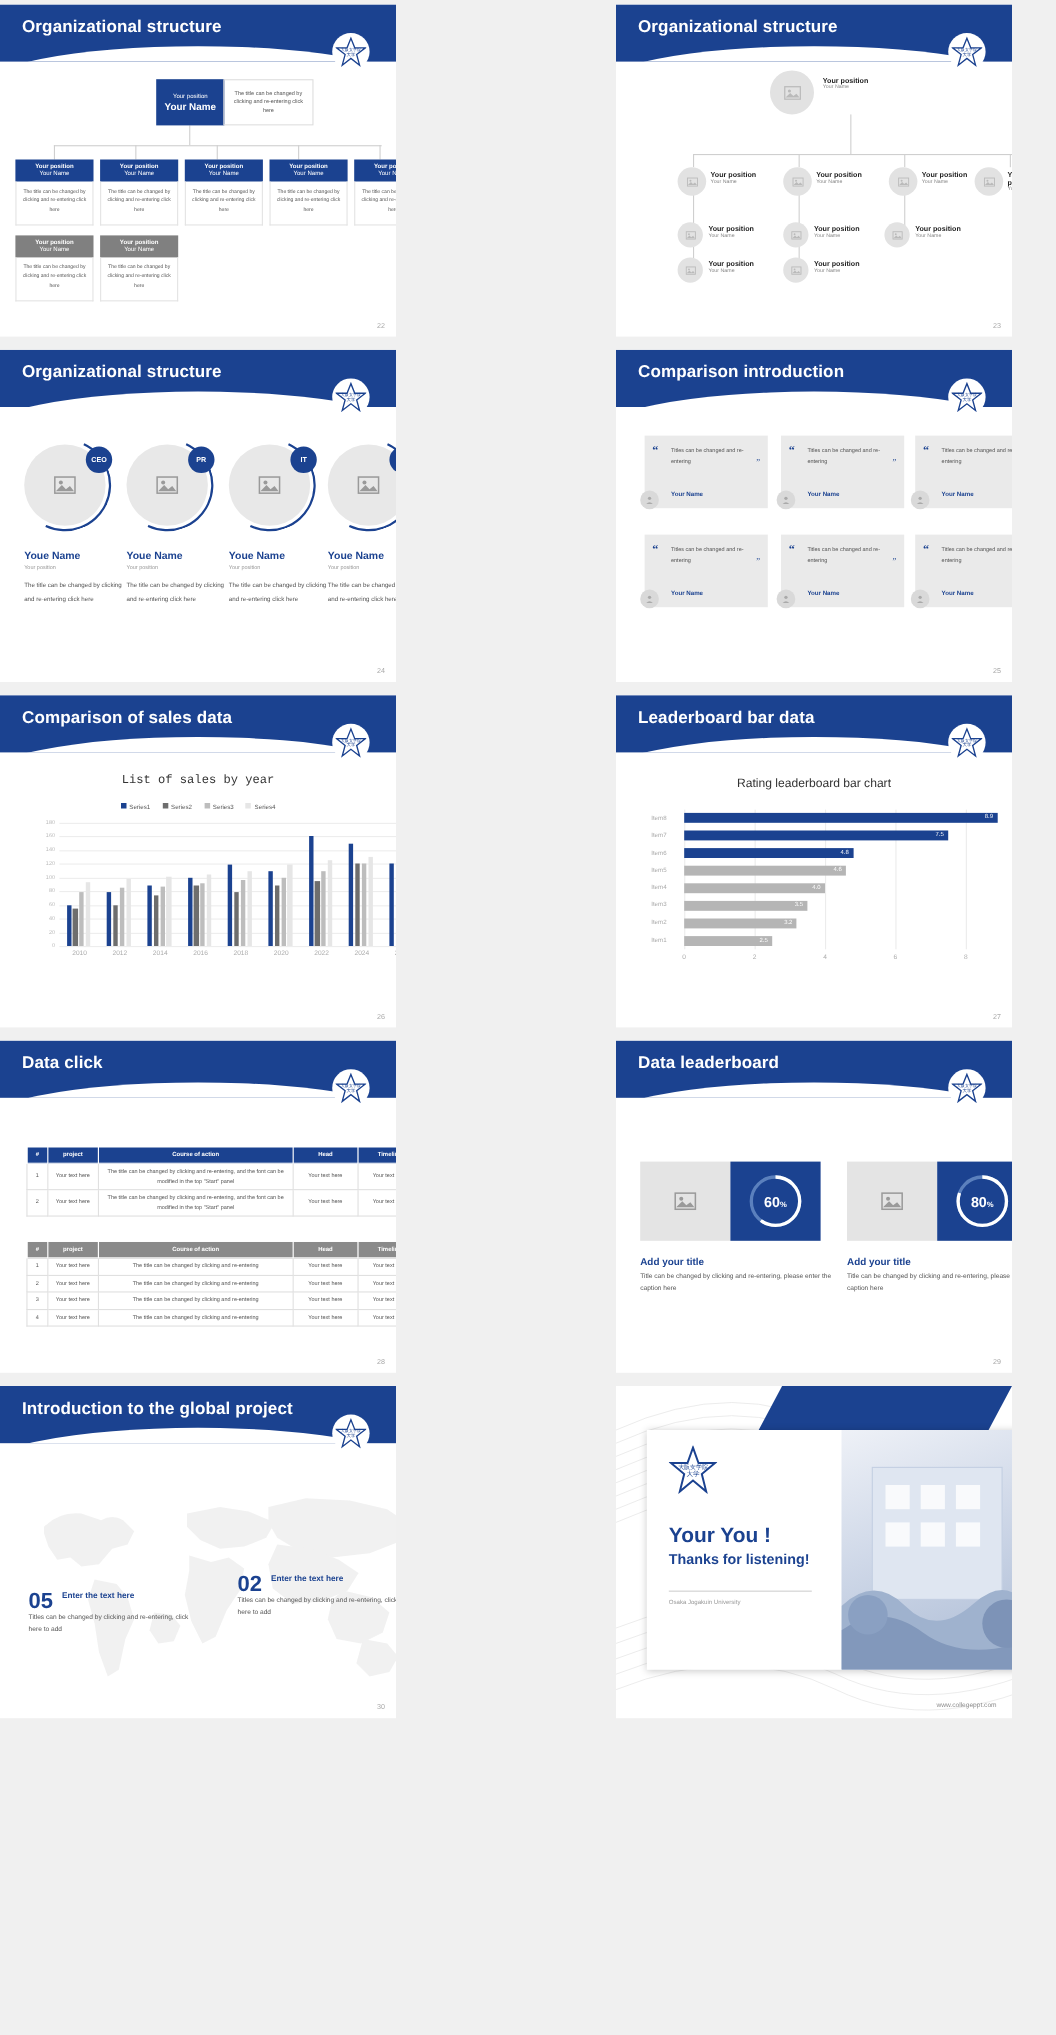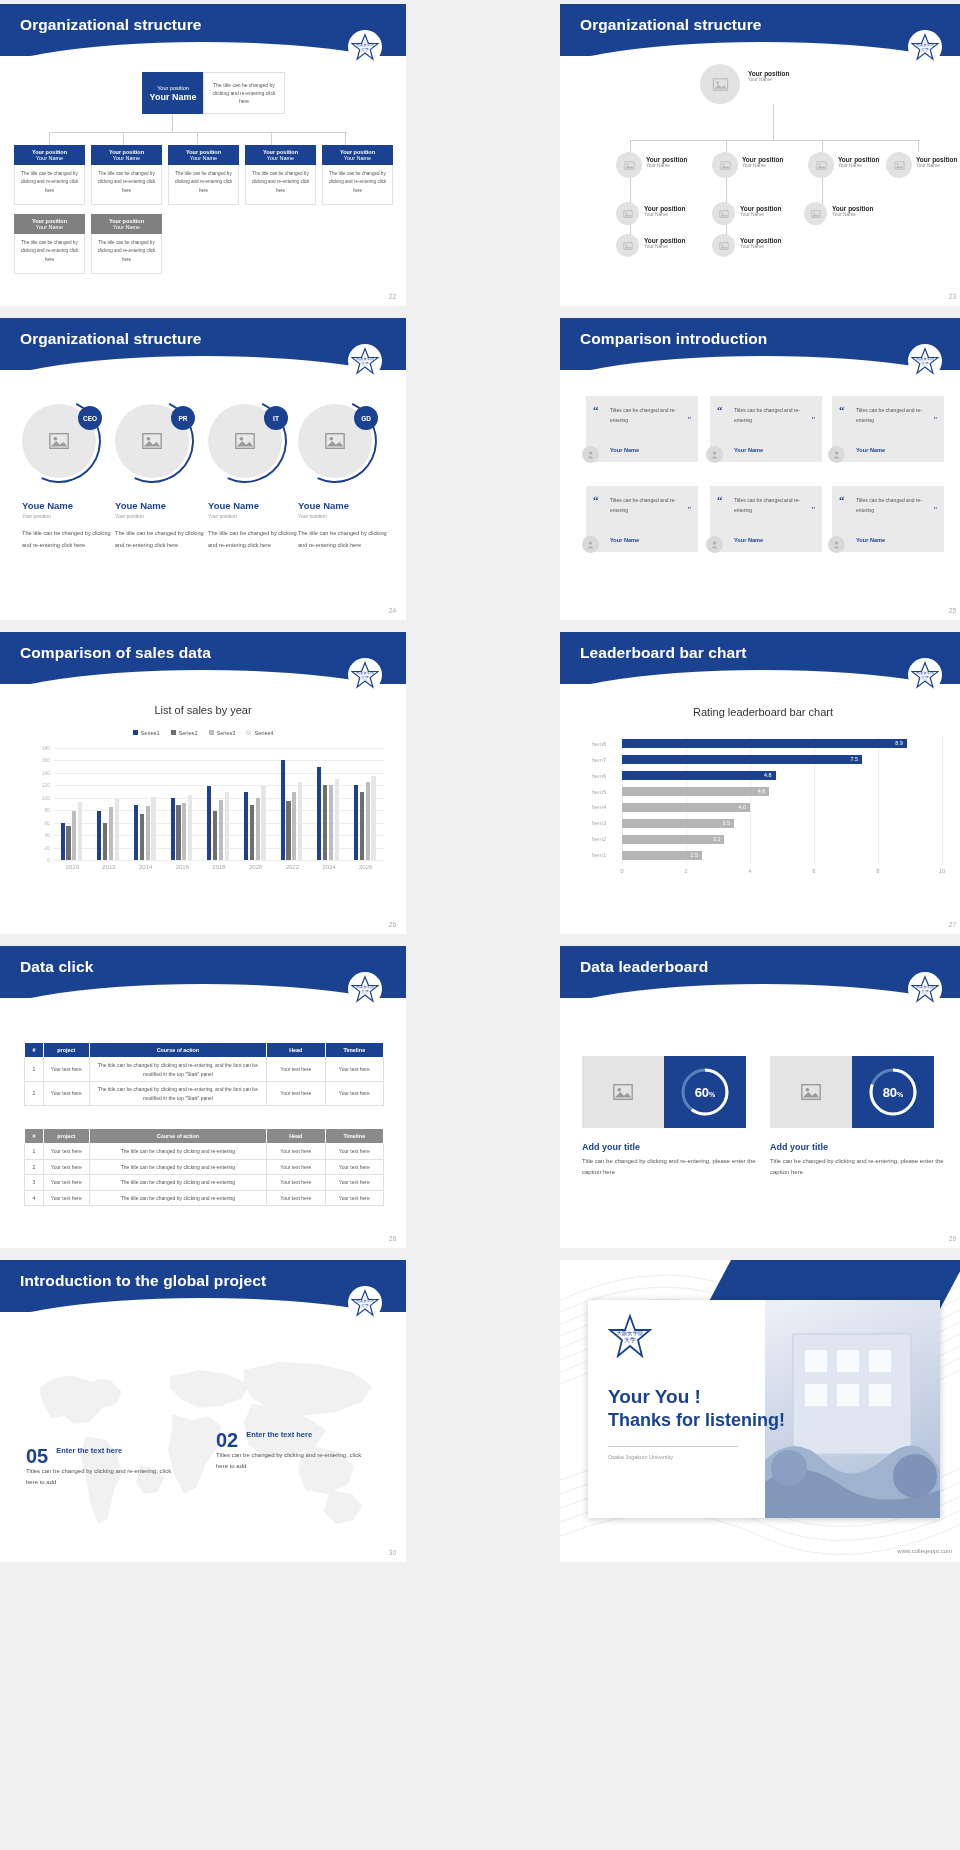--- a/index.html
+++ b/index.html
@@ -13,21 +13,21 @@
     display:grid;
     grid-template-columns: 410px 410px;
     grid-template-rows: repeat(5, 300px);
     column-gap:0px; row-gap:14px;
     padding:4px 0 0 0;
     justify-content: space-between;
     padding-left:0px; padding-right:0px;
   }
   .slide {
     position:relative;
-    width:406px; height:302px;
+    width:360px; height:302px;
     background:#ffffff;
     overflow:hidden;
   }
   .slide.right { margin-left:10px; }
   
   .hdr {
     position:absolute; left:0; top:0; width:100%; height:52px;
     background:#1b4290;
     overflow:hidden;
   }
@@ -147,21 +147,21 @@
   .numblk .n { font-size:20px; font-weight:bold; color:#1b4290; float:left; margin-right:8px; line-height:1;}
   .numblk .t { font-size:7.5px; font-weight:bold; color:#1b4290; }
   .numblk .d { font-size:6px; color:#555; line-height:1.9; margin-top:3px;}
   
   .ty-wrap { position:absolute; inset:0; background:#fff; overflow:hidden;}
   .ty-blue { position:absolute; right:0; top:0; width:58%; height:56px; background:#1b4290; transform:skewX(-28deg); transform-origin: top right; }
   .ty-card { position:absolute; left:28px; top:40px; width:352px; height:218px; background:#fff; box-shadow:0 1px 7px rgba(0,0,0,.22); overflow:hidden;}
   .ty-photo { position:absolute; right:0; top:0; width:175px; height:218px; background:linear-gradient(160deg,#eef1f7 0%,#cfd8e8 45%,#aabad4 100%); }
   .ty-badge { position:absolute; left:20px; top:14px; width:44px; height:44px; }
   .ty-h1 { position:absolute; left:20px; top:86px; font-size:19px; font-weight:bold; color:#1b4290;}
-  .ty-h2 { position:absolute; left:20px; top:110px; font-size:18px; font-weight:bold; color:#1b4290;}
+  .ty-h2 { position:absolute; left:20px; top:110px; font-size:13px; font-weight:bold; color:#1b4290;}
   .ty-rule { position:absolute; left:20px; top:146px; width:130px; height:1px; background:#cfcfcf;}
   .ty-sub { position:absolute; left:20px; top:154px; font-size:5.5px; color:#999;}
   .ty-foot { position:absolute; right:14px; bottom:8px; font-size:6px; color:#8d8d8d;}
 </style>
 </head>
 <body>
 
 <div class="grid">
 
   <div class="slide">
@@ -557,21 +557,21 @@
   <div class="slide">
     <div class="hdr"></div>
     <div class="hdr-title">Comparison of sales data</div>
     <div class="badge">
       <svg viewBox="0 0 32 32">
           <polygon points="16,2 20,12 31,12 22,19 25,30 16,23 7,30 10,19 1,12 12,12" fill="#fff" stroke="#1b4290" stroke-width="1.4"></polygon>
           <text x="16" y="15" font-size="4.2" fill="#1b4290" text-anchor="middle" font-family="Liberation Sans">大阪女学院</text>
           <text x="16" y="20" font-size="4.6" fill="#1b4290" text-anchor="middle" font-family="Liberation Sans">大学</text>
         </svg>
     </div>
-    <div class="chart-title" style="top:72px;">List of sales by year</div>
+    <div class="chart-title" style="top:72px;font-family:Liberation Mono, monospace;">List of sales by year</div>
     <div class="legend" id="legend-26" style="top:98px;">
         <span><i style="background:#1b4290"></i><span>Series1</span></span>
         <span><i style="background:#6e6e6e"></i><span>Series2</span></span>
         <span><i style="background:#bdbdbd"></i><span>Series3</span></span>
         <span><i style="background:#e6e6e6"></i><span>Series4</span></span>
       </div>
     <div class="plot" id="plot-26" style="left:34px; top:116px; width:350px; height:128px;">
         <div class="gridline" style="top: 0px; left: 20px; width: 330px;"></div>
         <div class="ytick" style="top: -3px; left: 0px;">180</div>
         <div class="gridline" style="top: 12.4444px; left: 20px; width: 330px;"></div>
@@ -636,21 +636,21 @@
         <div class="bar" style="left: 325.733px; width: 4.2px; height: 68.4444px; bottom: 16px; background: rgb(110, 110, 110);"></div>
         <div class="bar" style="left: 331.533px; width: 4.2px; height: 77.7778px; bottom: 16px; background: rgb(189, 189, 189);"></div>
         <div class="bar" style="left: 337.333px; width: 4.2px; height: 84px; bottom: 16px; background: rgb(230, 230, 230);"></div>
         <div class="xtick" style="left: 313.333px; width: 36.6667px; top: 116px;">2026</div>
       </div>
     <div class="pgnum">26</div>
   </div>
 
   <div class="slide right">
     <div class="hdr"></div>
-    <div class="hdr-title">Leaderboard bar chart</div>
+    <div class="hdr-title">Leaderboard bar data</div>
     <div class="badge">
       <svg viewBox="0 0 32 32">
           <polygon points="16,2 20,12 31,12 22,19 25,30 16,23 7,30 10,19 1,12 12,12" fill="#fff" stroke="#1b4290" stroke-width="1.4"></polygon>
           <text x="16" y="15" font-size="4.2" fill="#1b4290" text-anchor="middle" font-family="Liberation Sans">大阪女学院</text>
           <text x="16" y="20" font-size="4.6" fill="#1b4290" text-anchor="middle" font-family="Liberation Sans">大学</text>
         </svg>
     </div>
     <div class="chart-title" style="top:74px;">Rating leaderboard bar chart</div>
     <div class="plot" id="plot-27" style="left:32px; top:104px; width:350px; height:145px;">
         <div style="position: absolute; top: 0px; width: 1px; background: rgb(236, 236, 236); height: 127px; left: 30px;"></div>

